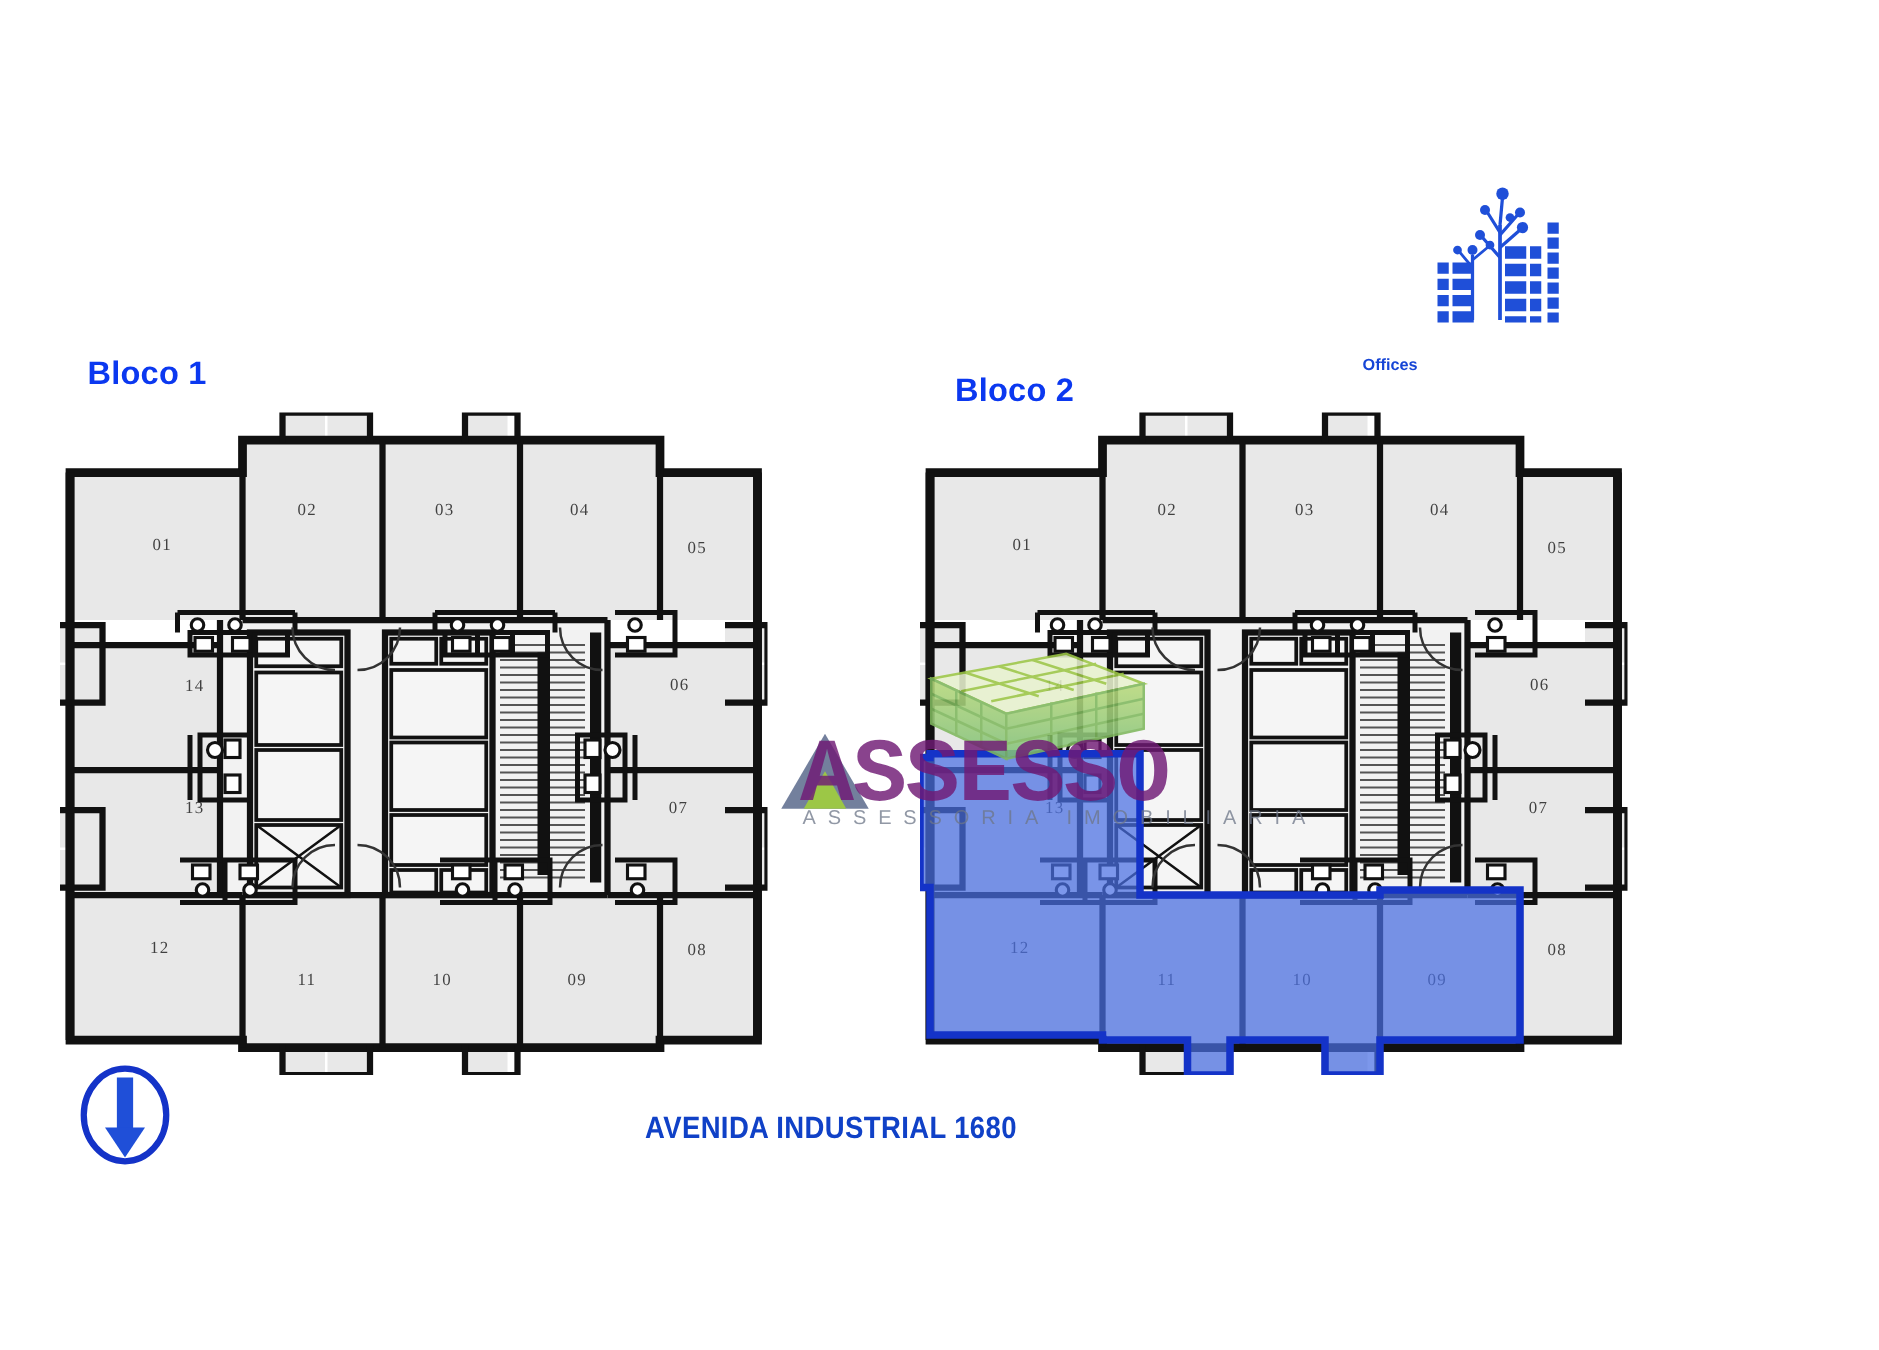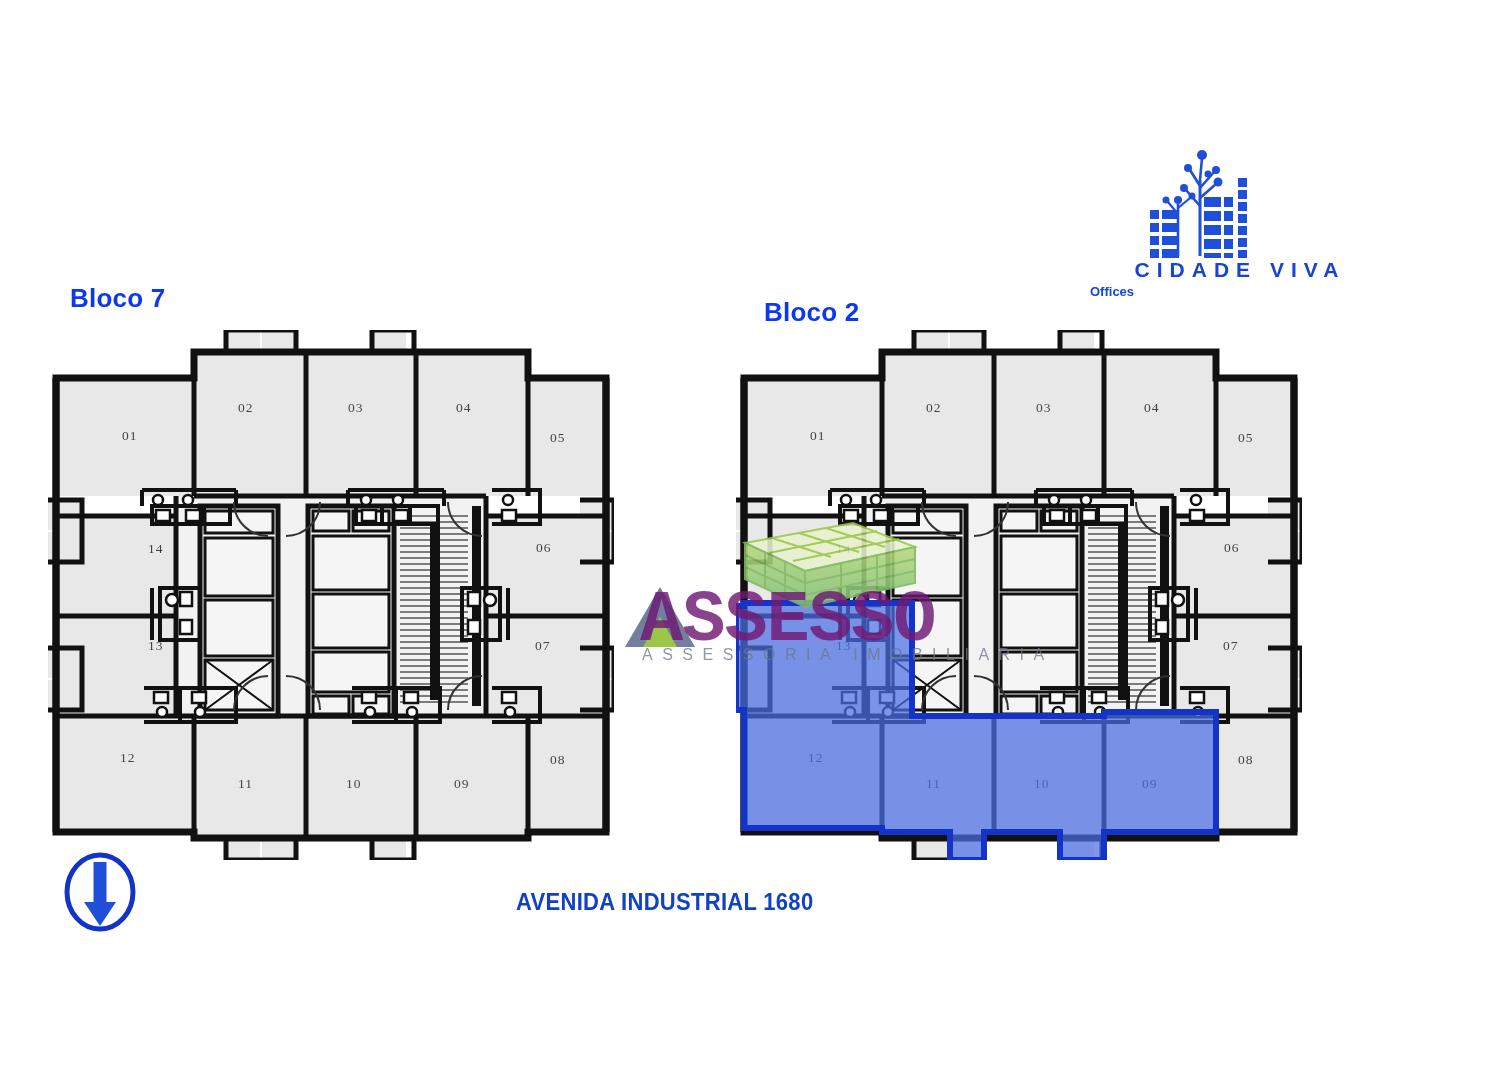--- a/index.html
+++ b/index.html
@@ -137,21 +137,21 @@
     width: 566px;
     height: 530px;
     pointer-events: none;
   }
 </style>
 </head>
 <body>
 
 <div class="stage">
 
-  <div class="blk-title" id="bloco1-title">Bloco 7</div>
+  <div class="blk-title" id="bloco1-title">Bloco 1</div>
 
   <div class="blk-title" id="bloco2-title">Bloco 2</div>
 
   <div class="plan" id="plan-bloco1">
     <svg width="566" height="530" viewBox="0 0 566 530" xmlns="http://www.w3.org/2000/svg">
       <g id="plan-geom-1">
 
         <g fill="#e8e8e8" stroke="none">
           <rect x="8" y="48" width="138" height="118"></rect>
           <rect x="146" y="22" width="112" height="144"></rect>
@@ -456,21 +456,20 @@
         <rect x="148" y="50" width="9" height="9"></rect>
         <rect x="148" y="62" width="9" height="9"></rect>
         <rect x="148" y="74" width="9" height="9"></rect>
         <rect x="148" y="86" width="9" height="9"></rect>
         <rect x="148" y="98" width="9" height="9"></rect>
         <rect x="148" y="110" width="9" height="9"></rect>
         <rect x="148" y="122" width="9" height="8"></rect>
       </g>
     </svg>
   </div>
-  <div id="cv-name">CIDADE VIVA</div>
   <div id="cv-sub">Offices</div>
 
   <div id="assesso-wm">
     <svg width="350" height="185" viewBox="0 0 350 185" xmlns="http://www.w3.org/2000/svg">
       <defs>
         <linearGradient id="cubeg" x1="0" y1="0" x2="0" y2="1">
           <stop offset="0%" stop-color="#b8d97a"></stop>
           <stop offset="100%" stop-color="#7fc07a"></stop>
         </linearGradient>
       </defs>

